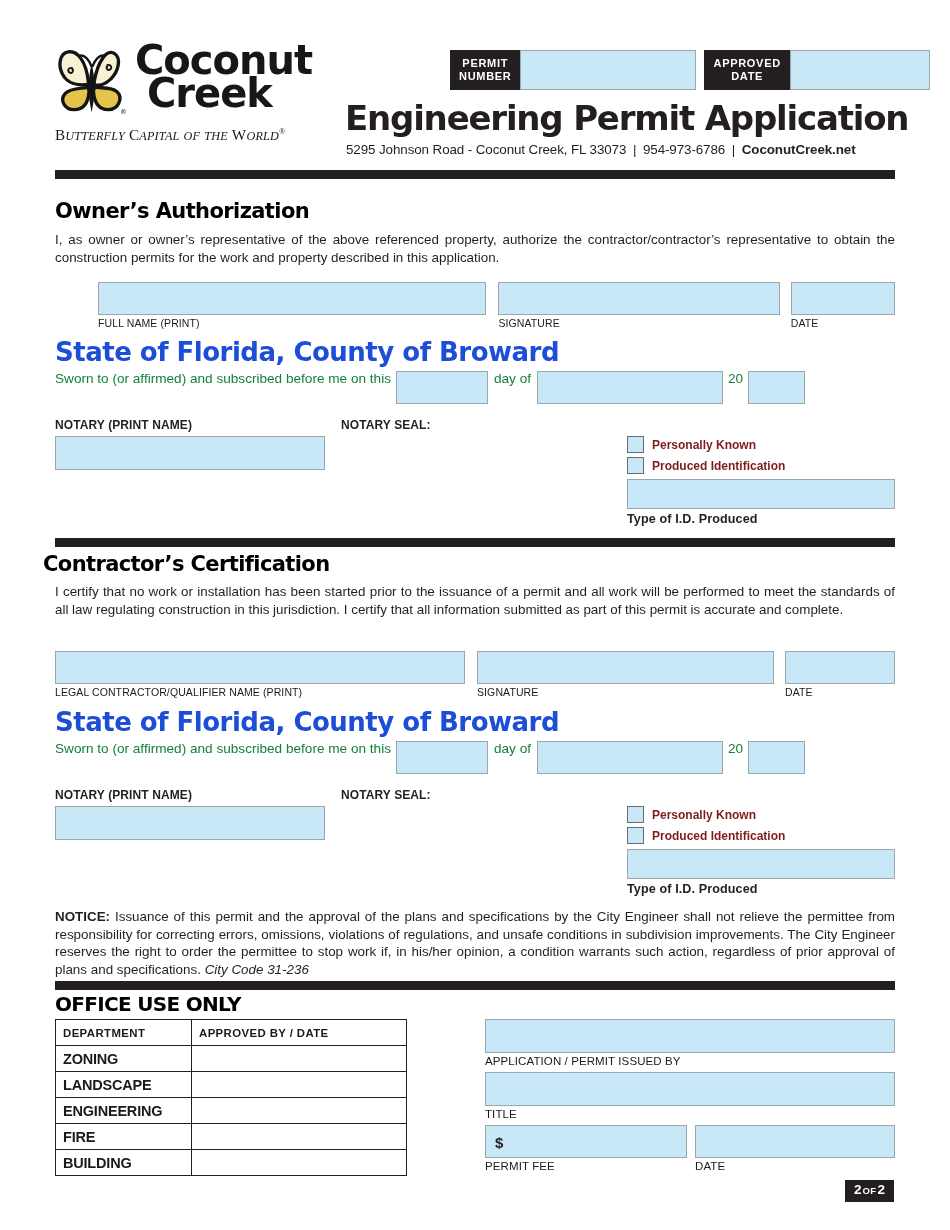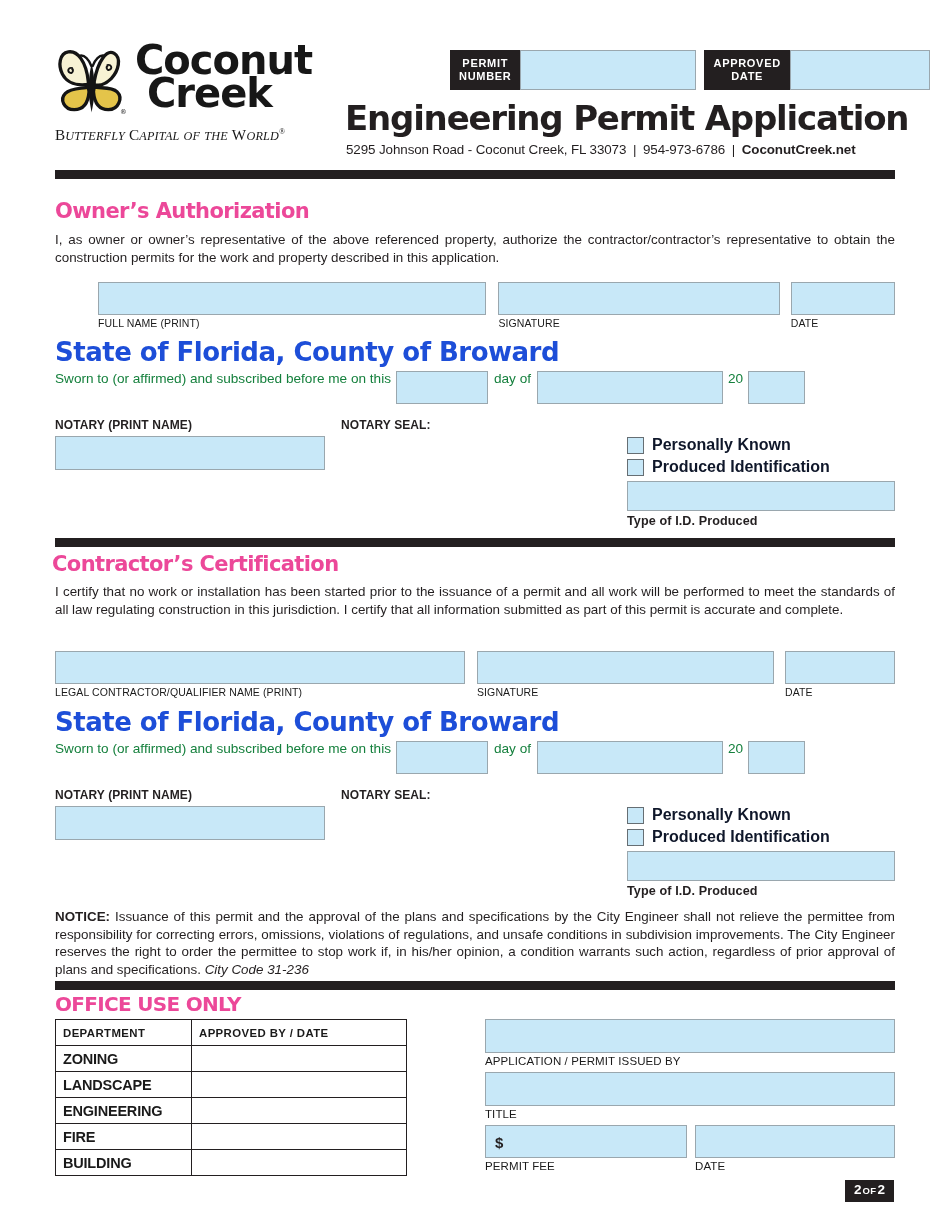--- a/index.html
+++ b/index.html
@@ -135,21 +135,21 @@
   }
   .addressline .b { font-weight: bold; }
   .addressline .sep { color: #231f20; padding: 0 3px; }
 
   
   .sec-title {
     font-family: "DejaVu Sans", sans-serif;
     font-weight: bold;
     font-size: 21px;
     letter-spacing: -0.6px;
-    color: #ec4899;
+    color: #000000;
   }
   .sec-sub {
     font-family: "DejaVu Sans", sans-serif;
     font-weight: bold;
     font-size: 26px;
     letter-spacing: -0.5px;
     color: #1d4ed8;
   }
   .body-text {
     font-size: 13.4px;
@@ -184,23 +184,23 @@
   .cbox {
     width: 17px;
     height: 17px;
     background: #c8e8f8;
     border: 1px solid #666e73;
     box-sizing: border-box;
     flex: 0 0 17px;
   }
   .cblabel {
     margin-left: 8px;
-    font-size: 16px;
-    font-weight: bold;
-    color: #0f172a;
+    font-size: 12px;
+    font-weight: bold;
+    color: #7f1d1d;
     white-space: nowrap;
   }
 
   
   table.office {
     border-collapse: collapse;
     width: 352px;
     table-layout: fixed;
   }
   table.office td {
@@ -365,21 +365,21 @@
     <div class="cbrow">
       <span class="cbox"></span>
       <span class="cblabel">Produced Identification</span>
     </div>
     <div class="field" style="height:30px; margin-top:5px;"></div>
     <div class="lbl-bold" style="margin-top:3px; font-size:12.6px;">Type of I.D. Produced</div>
   </div>
 
   <div class="abs bar" style="left:55px; top:538px; width:840px;"></div>
 
-  <div class="abs sec-title" style="left:52px; top:552px;">Contractor’s Certification</div>
+  <div class="abs sec-title" style="left:43px; top:552px;">Contractor’s Certification</div>
 
   <div class="abs body-text" style="left:55px; top:583px; width:840px;">I certify that no work or installation has been started prior to the issuance of a permit and all work will be performed to meet the standards of all law regulating construction in this jurisdiction. I certify that all information submitted as part of this permit is accurate and complete.</div>
 
   <div class="abs" style="left:55px; top:651px; width:840px;">
     <div class="sig-row">
       <div class="sig-col" style="width:410px;justify-content:space-between;">
         <div class="field" style="height:33px;"></div>
         <div class="fieldlabel">LEGAL CONTRACTOR/QUALIFIER NAME (PRINT)</div>
       </div>
       <div class="sig-col" style="width:297px; margin-left:12px;">

